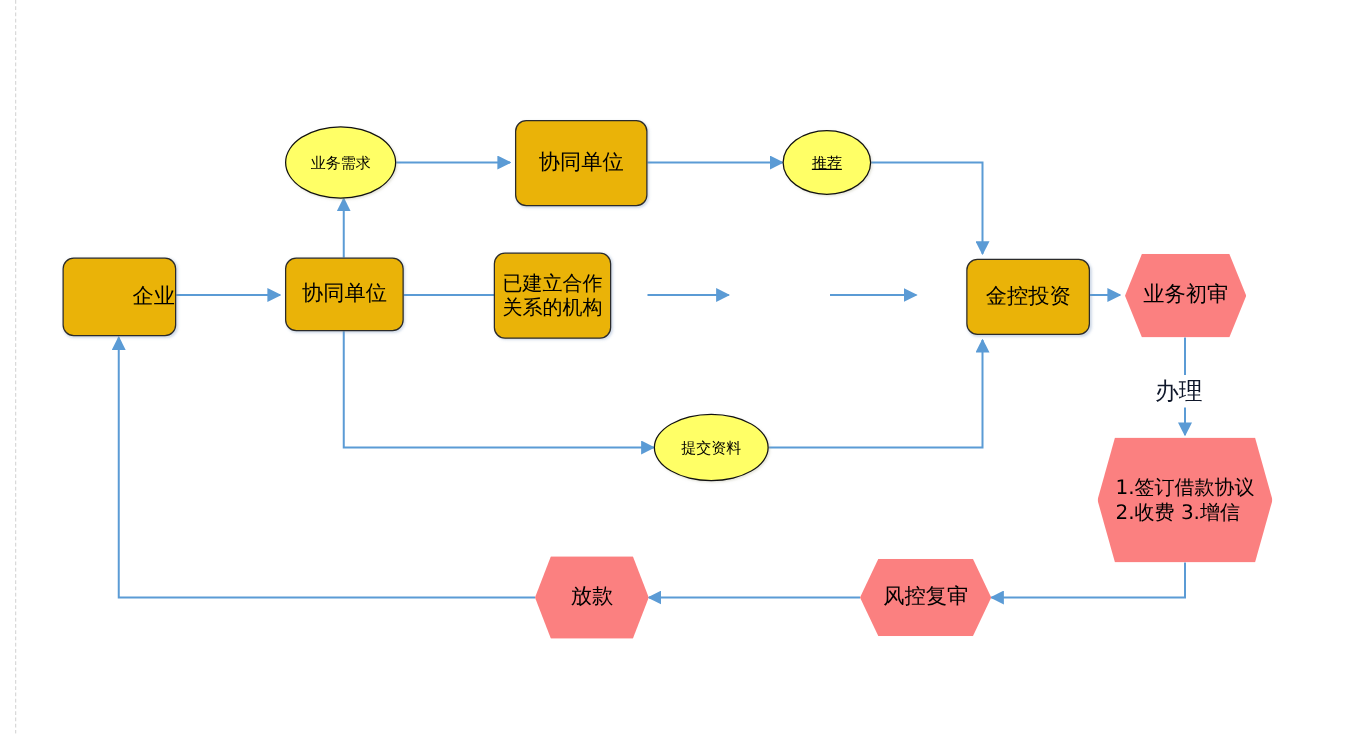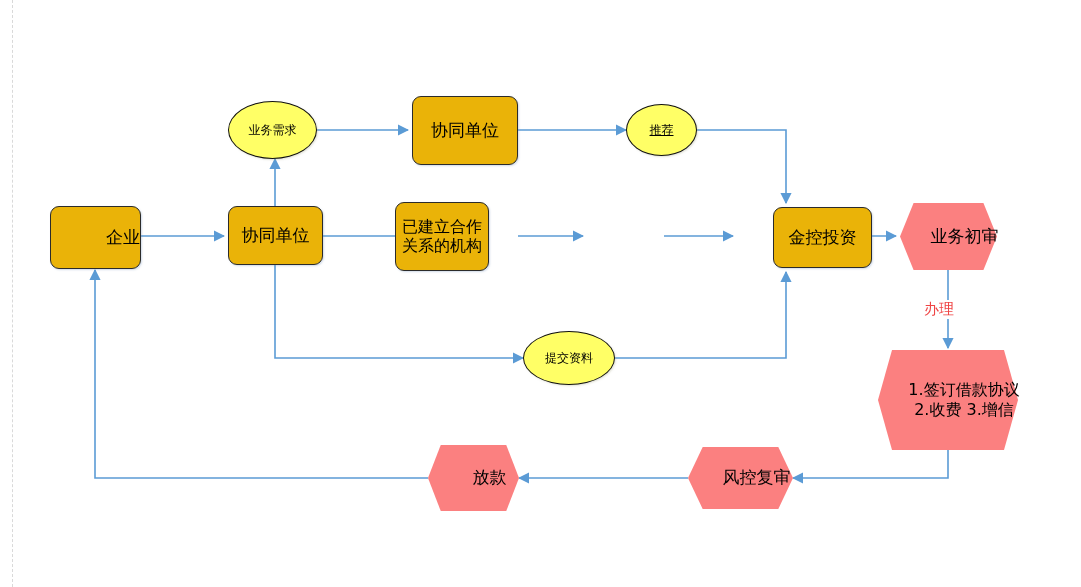--- a/index.html
+++ b/index.html
@@ -61,36 +61,35 @@
     position: absolute;
     z-index: 3;
   }
   .hex-shape {
     position: absolute;
     left: 0; top: 0;
     width: 100%; height: 100%;
   }
   .hex-label {
     position: absolute;
-    left: 16px; top: 0;
+    left: 0; top: 0;
     width: 100%; height: 100%;
     display: flex;
     align-items: center;
     justify-content: center;
-    text-align: center;
     font-size: 17px;
     color: #000;
     line-height: 1.25;
     white-space: pre-line;
     pointer-events: none;
   }
   .edge-label {
     position: absolute;
-    font-size: 15px;
-    color: #ef4444;
+    font-size: 19px;
+    color: #0f172a;
     background: #ffffff;
     padding: 0 2px;
     z-index: 4;
     white-space: nowrap;
   }
   .guide-line {
     position: absolute;
     top: 0;
     height: 587px;
     width: 0;

